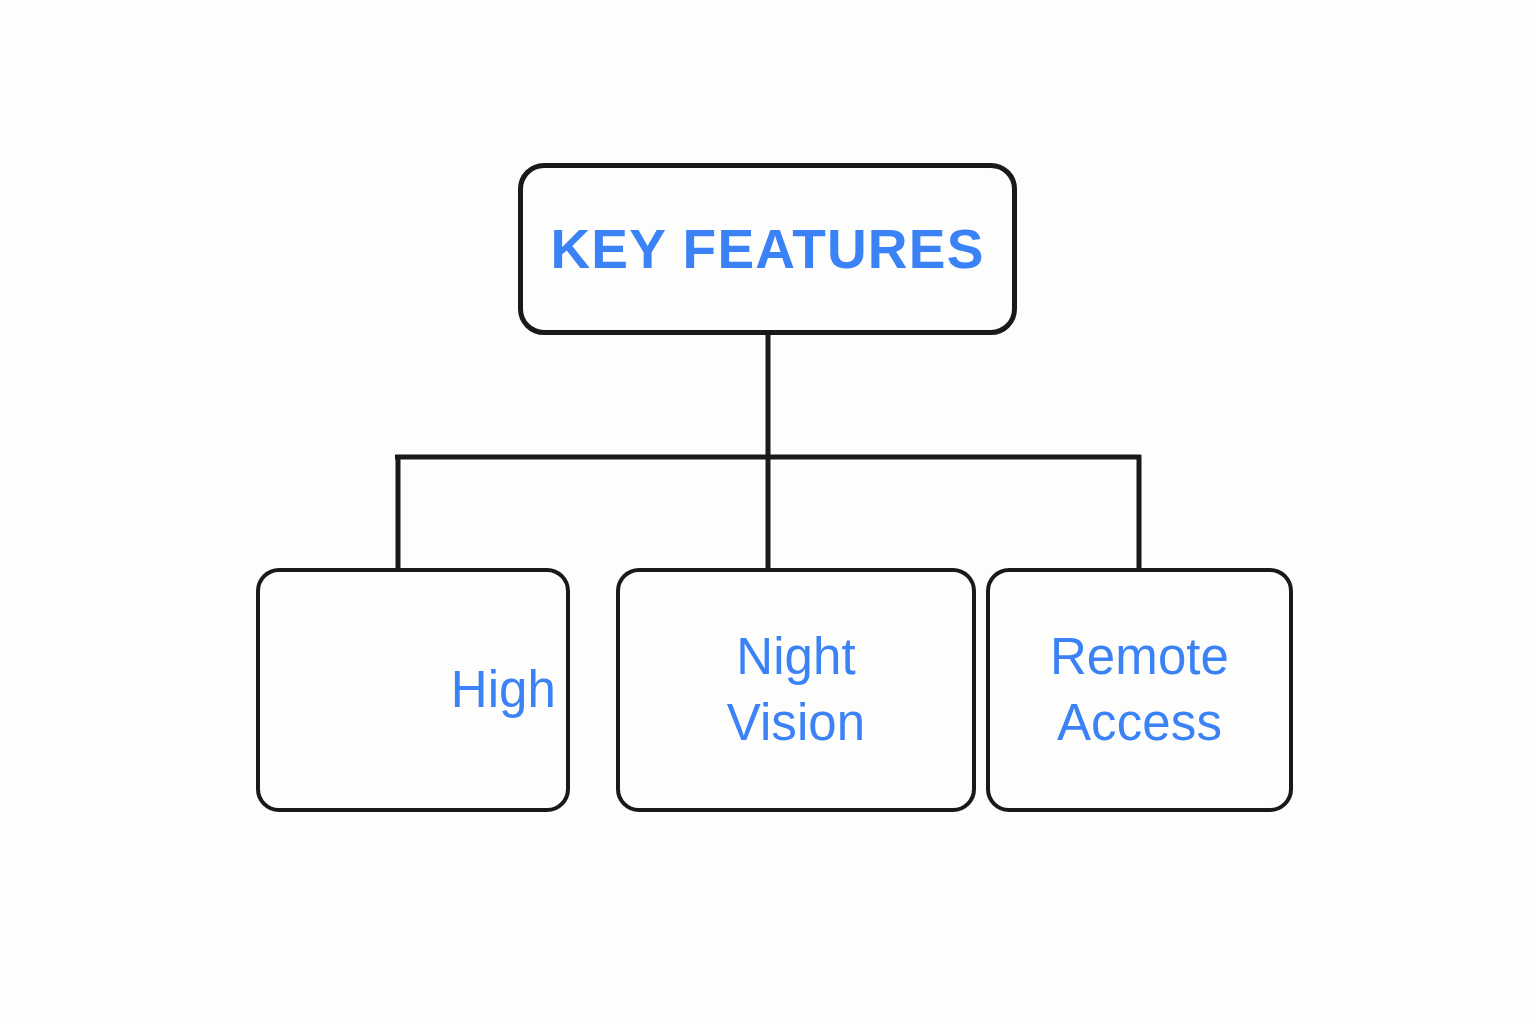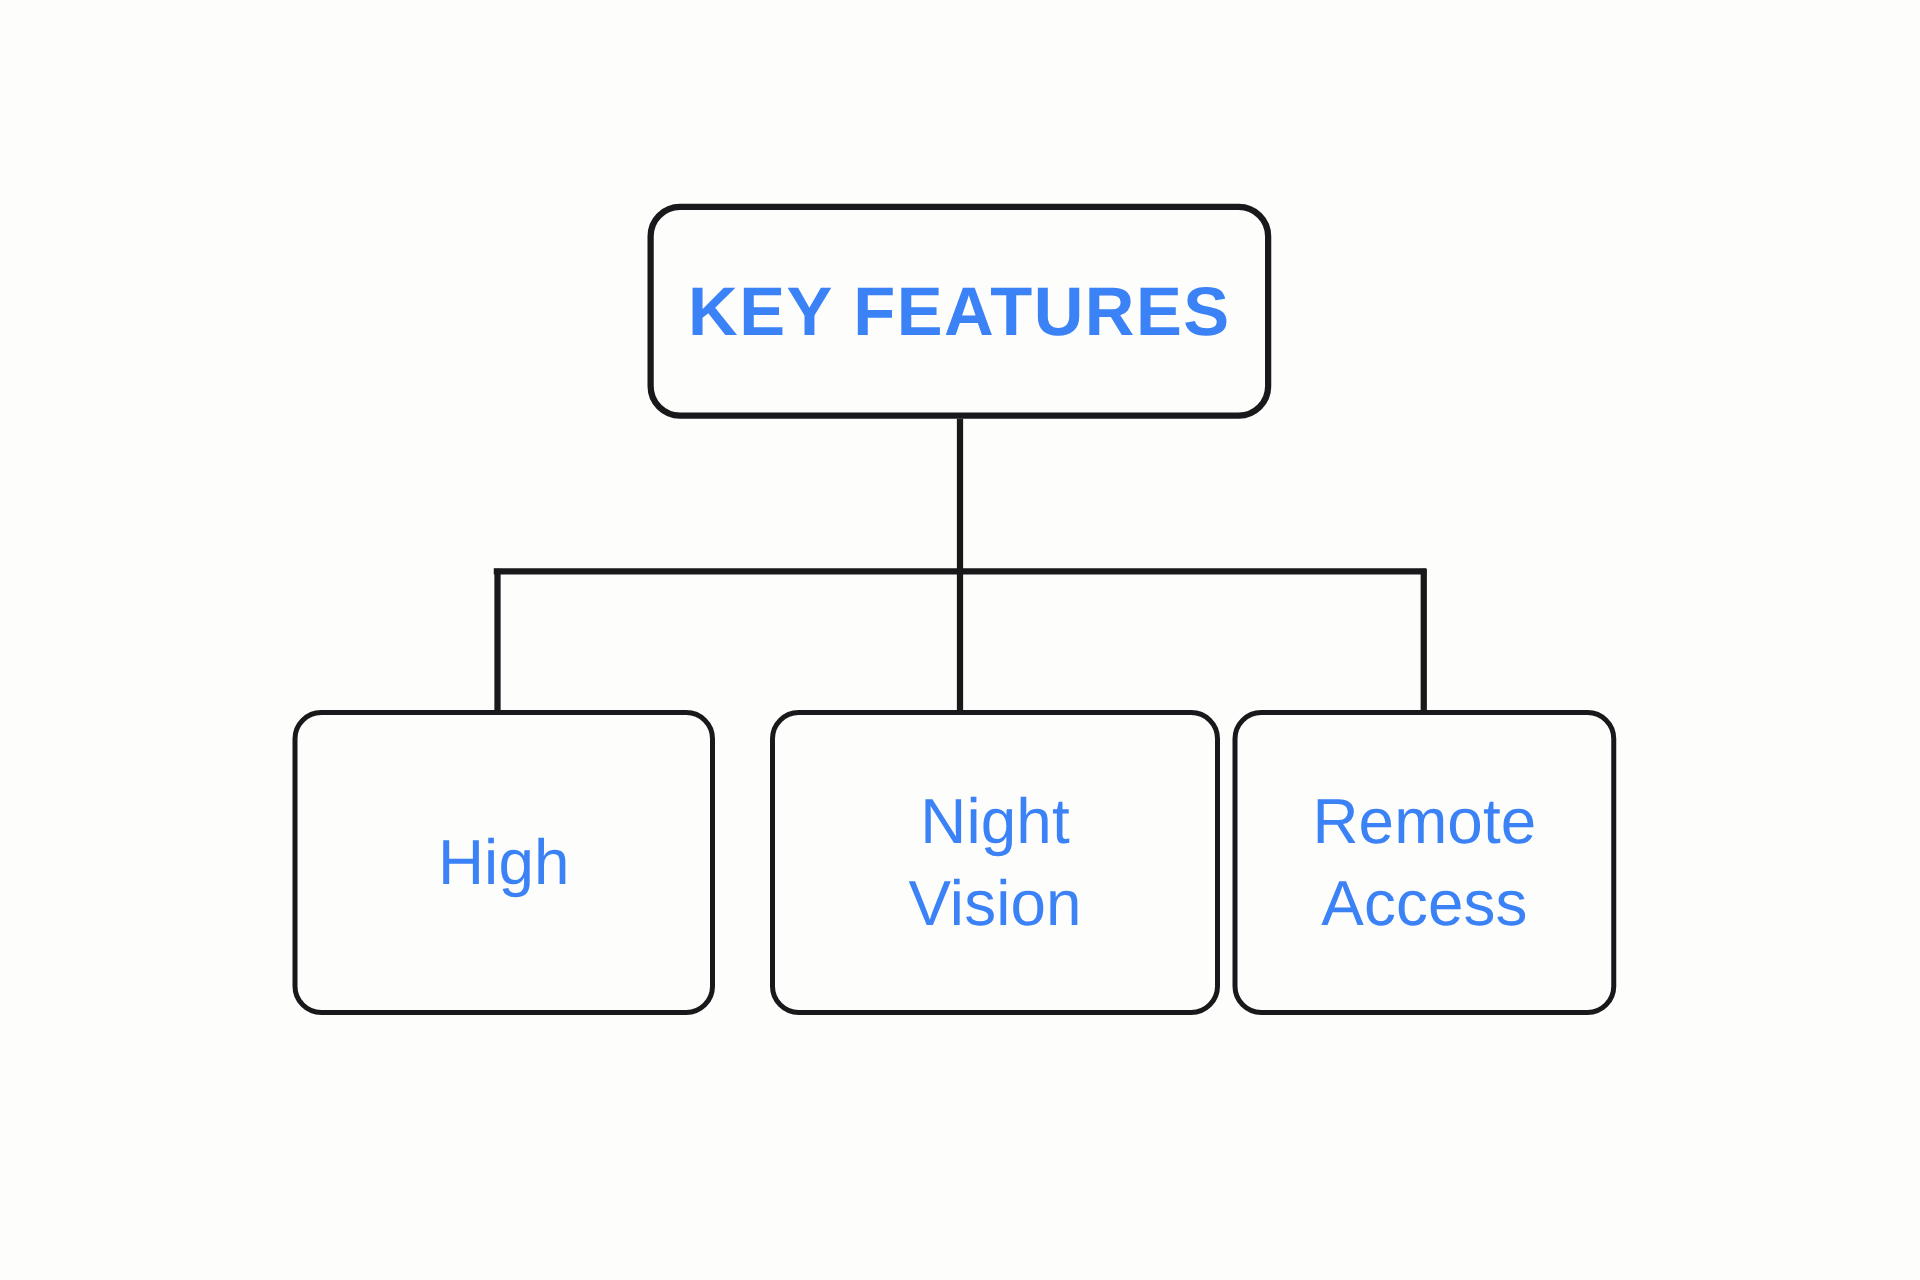--- a/index.html
+++ b/index.html
@@ -60,22 +60,23 @@
     border-radius: 23px;
   }
   .node-child .node-label {
     font-size: 51px;
     font-weight: 400;
     letter-spacing: 0.1px;
     line-height: 66px;
     padding: 0 10px;
   }
   #node-high-resolution {
-    left: 234px;
-    width: 338px;
+    left: 256px;
+    width: 314px;
+    justify-content: flex-end;
   }
   #node-night-vision {
     left: 616px;
     width: 360px;
   }
   #node-remote-access {
     left: 986px;
     width: 307px;
   }
 </style>

